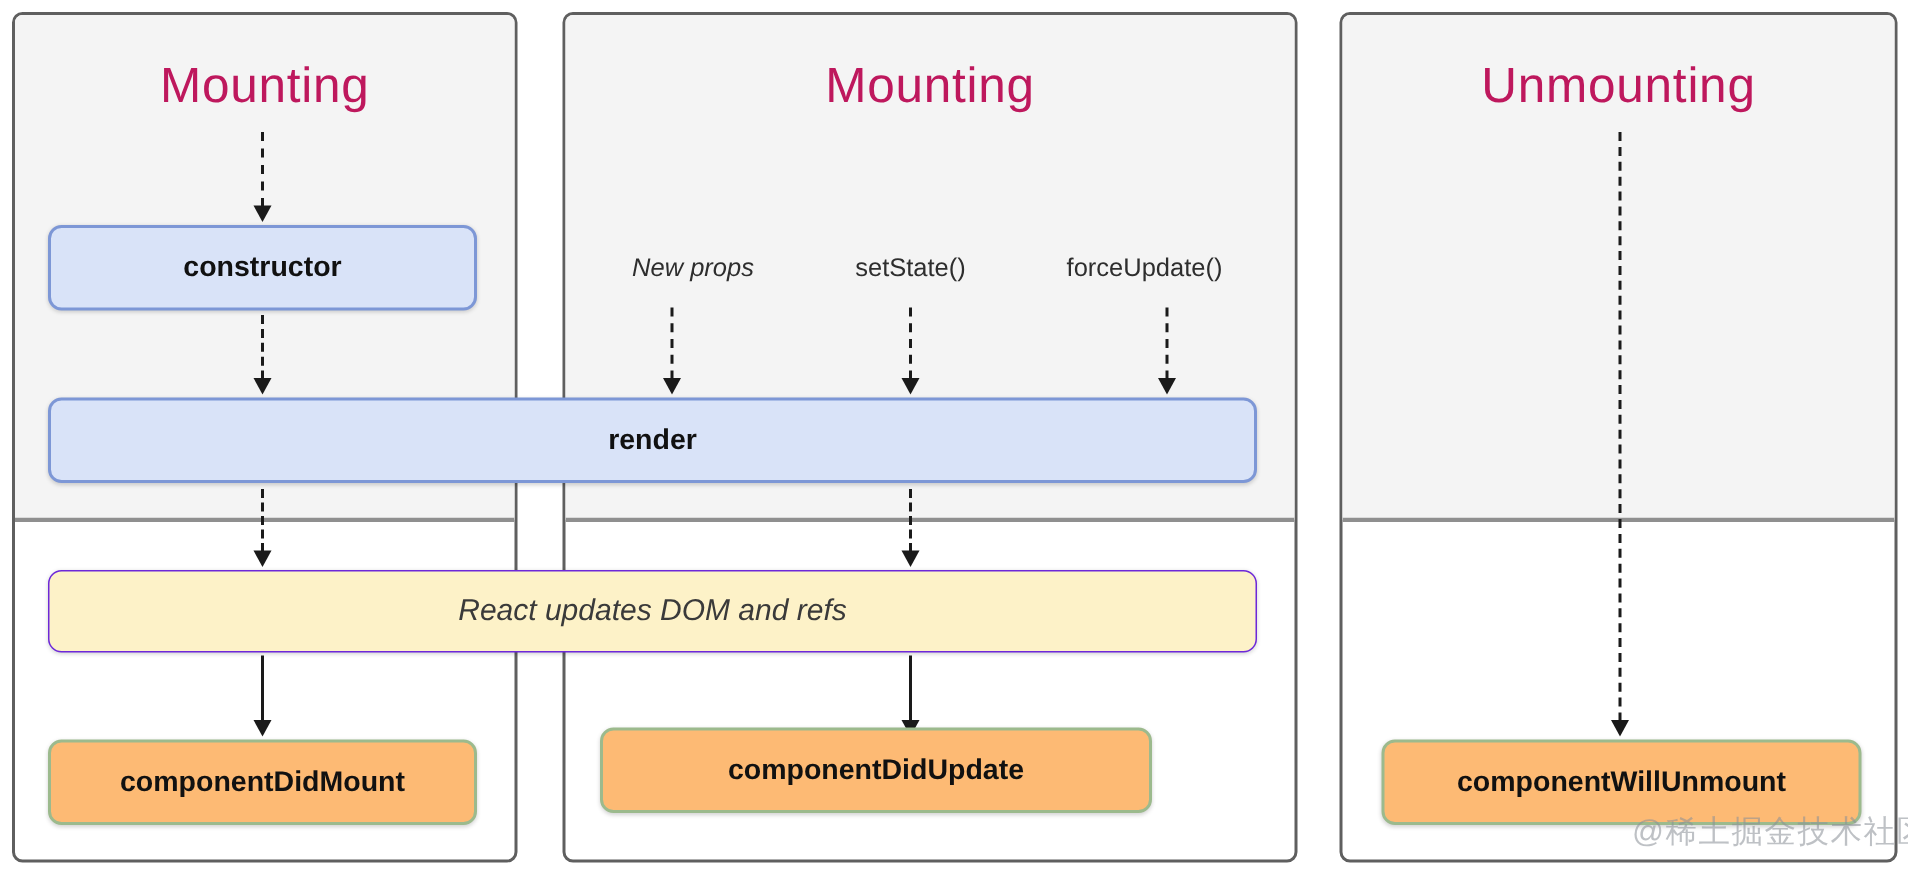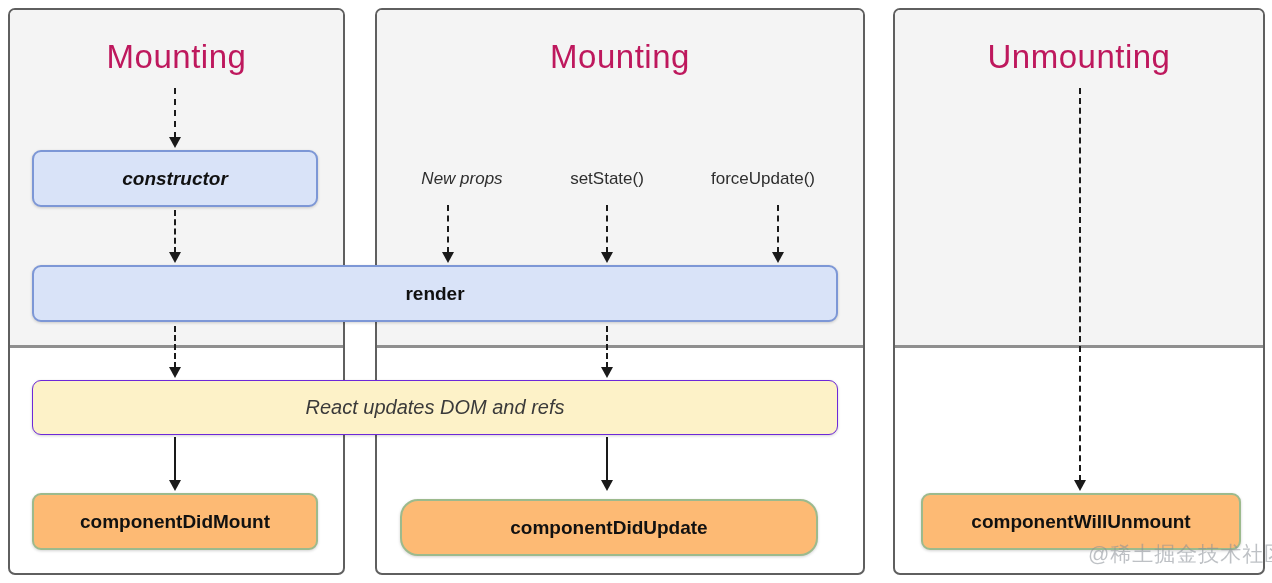--- a/index.html
+++ b/index.html
@@ -129,22 +129,22 @@
   <div class="arr solid" style="left:607px; top:437px; height:54px;">
       <i class="line" style="height:44px"></i>
       <i class="head"></i>
     </div>
 
   <div class="arr dashed" style="left:1080px; top:88px; height:403px;">
       <i class="line" style="height:393px"></i>
       <i class="head"></i>
     </div>
 
-  <div class="box blue" style="left:32px;  top:150px; width:286px; height:57px;font-style:italic;">constructor</div>
+  <div class="box blue" style="left:32px;  top:150px; width:286px; height:57px;">constructor</div>
   <div class="box blue" style="left:32px;  top:265px; width:806px; height:57px;">render</div>
   <div class="box yellow" style="left:32px;  top:380px; width:806px; height:55px;">React updates DOM and refs</div>
   <div class="box green" style="left:32px;  top:493px; width:286px; height:57px;">componentDidMount</div>
-  <div class="box green" style="left:400px; top:499px; width:418px; height:57px;border-radius:18px;">componentDidUpdate</div>
+  <div class="box green" style="left:400px; top:485px; width:368px; height:57px;">componentDidUpdate</div>
   <div class="box green" style="left:921px; top:493px; width:320px; height:57px;">componentWillUnmount</div>
 
   <div class="watermark">@稀土掘金技术社区</div>
 
 </div>
 
 </body></html>

